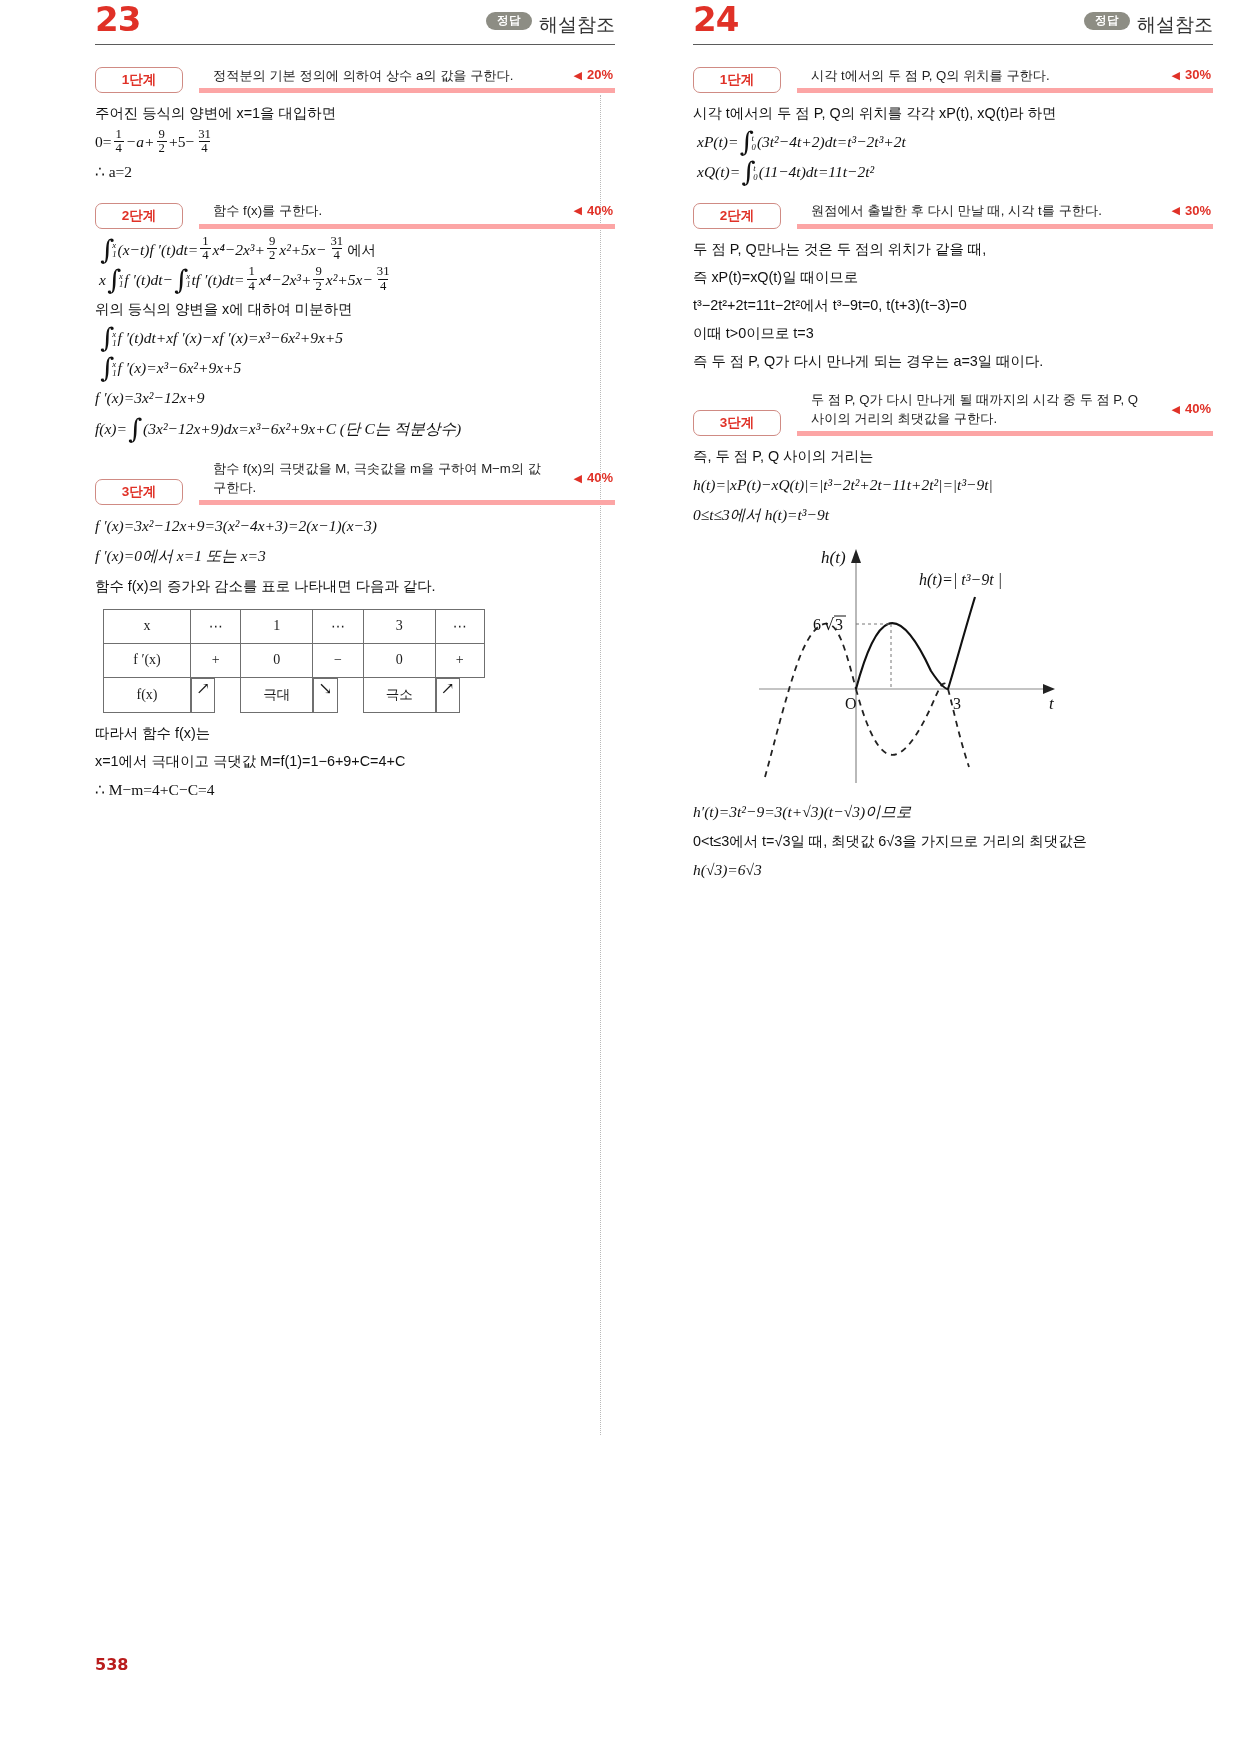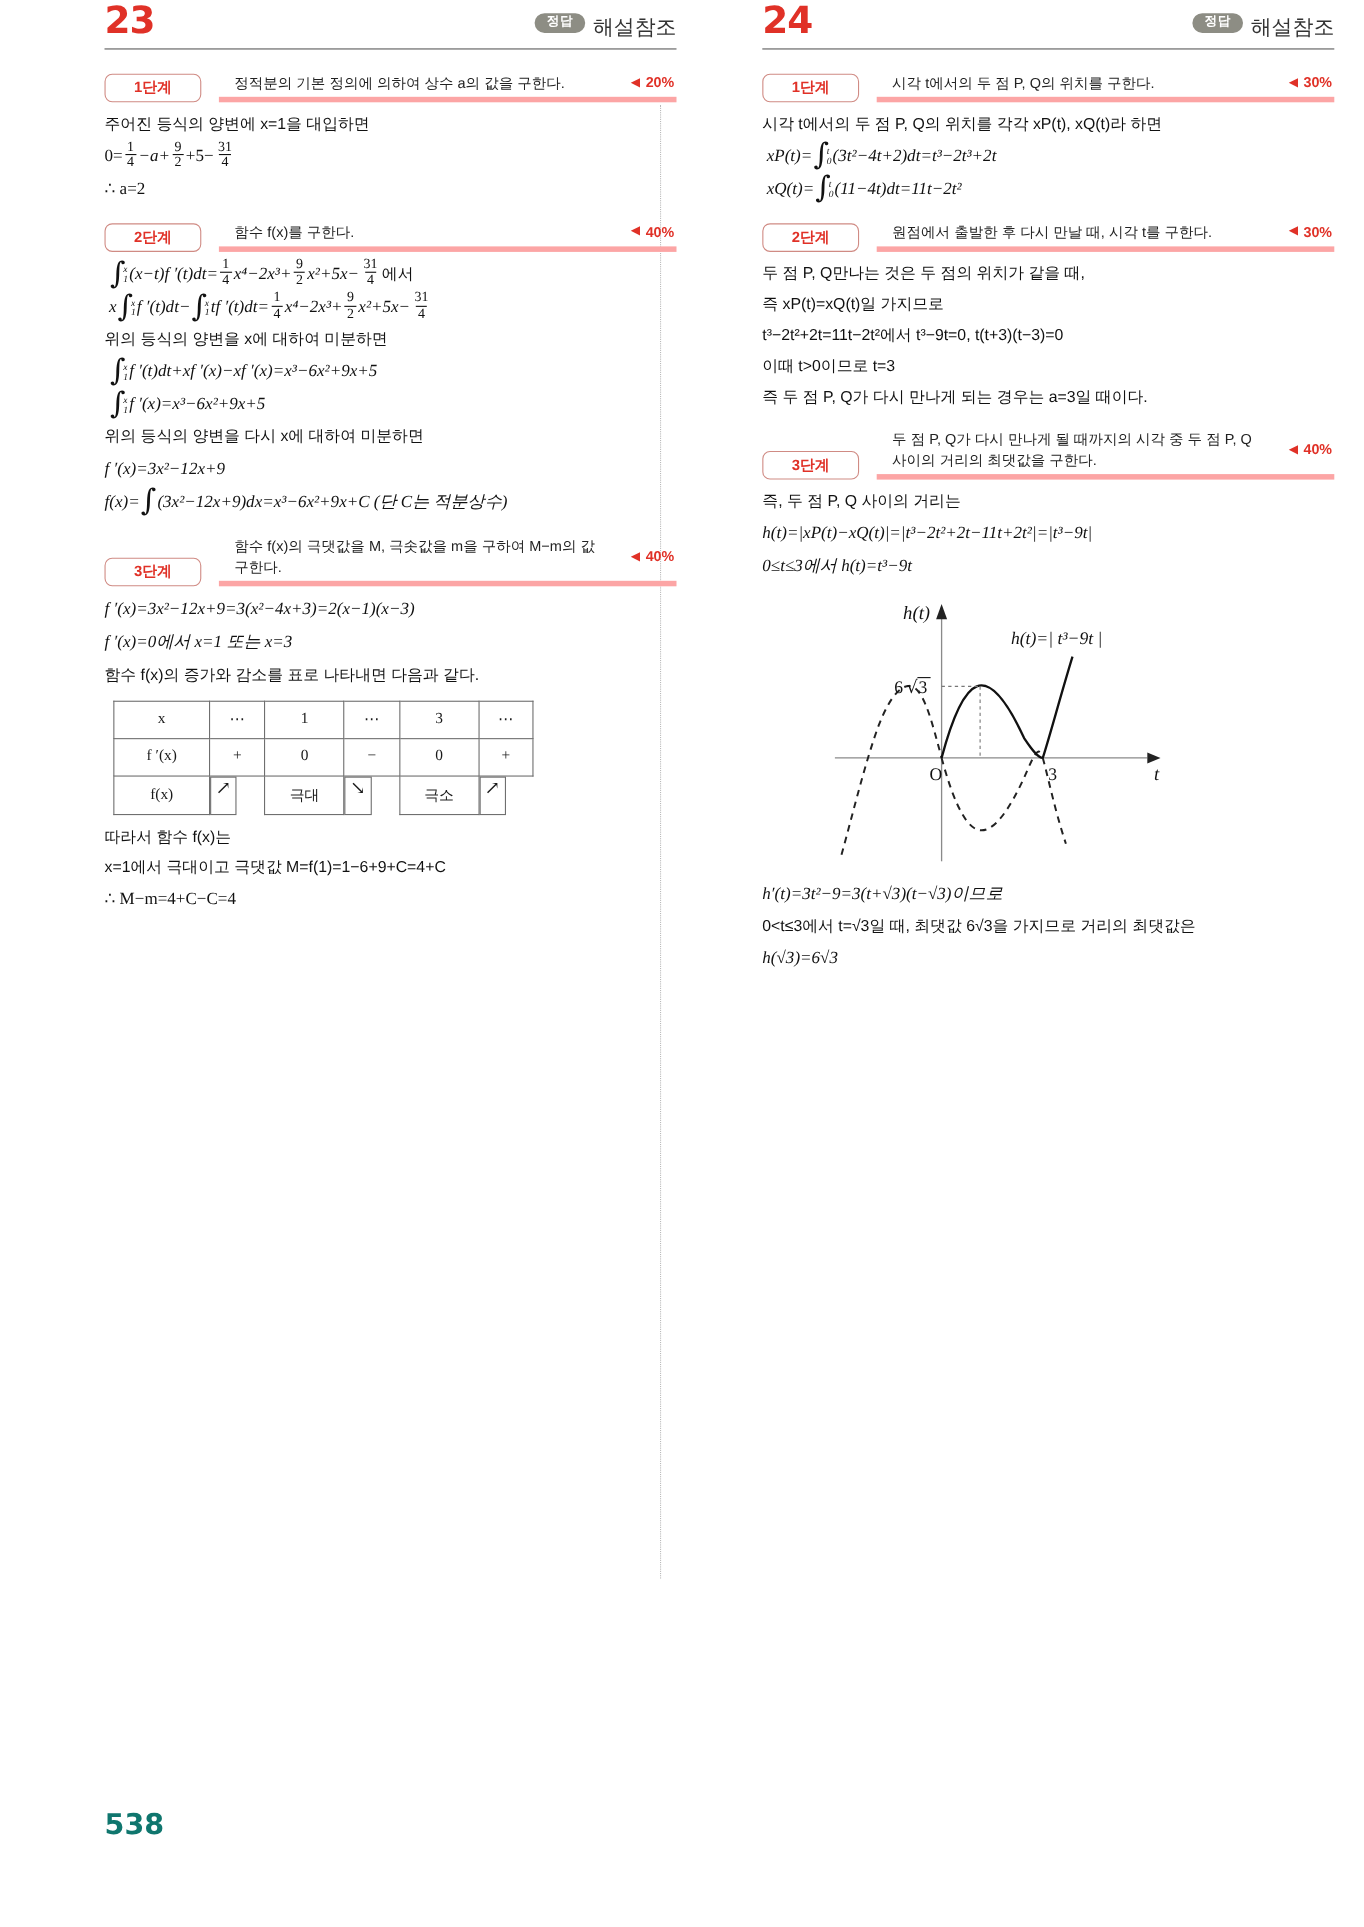--- a/index.html
+++ b/index.html
@@ -130,21 +130,21 @@
   table.tbl td.ko-cell { font-family:"Liberation Sans",sans-serif; font-size:13.5px; }
   .arrow-up, .arrow-dn { display:inline-block; font-size:17px; line-height:1;
                          font-family:"DejaVu Sans",sans-serif; }
 
   
   .graph-wrap { margin-top:10px; margin-left:58px; }
 
   
   .pagenum {
     position:absolute; left:95px; bottom:78px;
-    font-size:26px; font-weight:bold; color:#0f766e;
+    font-size:16px; font-weight:bold; color:#b91c1c;
     font-family:"DejaVu Sans",sans-serif;
   }
   .indent { padding-left:4px; }
   .blk { margin-top:2px; }
 </style>
 </head>
 <body>
 
 <div class="page">
 
@@ -261,21 +261,20 @@
       <div class="line indent">
         <span class="intg">
             <span class="sym">∫</span>
             <span class="lims">
               <span class="up">x</span>
               <span class="lo">1</span>
             </span>
           </span><span class="mi">f ′(x)=x³−6x²+9x+5</span>
       </div>
 
-      <div class="line ko">위의 등식의 양변을 다시 x에 대하여 미분하면</div>
       <div class="line mi">f ′(x)=3x²−12x+9</div>
 
       <div class="line">
         <span class="mi">f(x)=</span><span class="intg">
             <span class="sym">∫</span>
           </span><span class="mi">(3x²−12x+9)dx=x³−6x²+9x+C  (단 C는 적분상수)</span>
       </div>
 
       <div class="step">
         <div class="step-chip">3단계</div>
@@ -381,21 +380,21 @@
         <div class="step-body">
           <span>원점에서 출발한 후 다시 만날 때, 시각 t를 구한다.</span>
           <span class="step-pct">
             <span class="tri">◀</span>
             <span>30%</span>
           </span>
         </div>
       </div>
 
       <div class="line ko">두 점 P, Q만나는 것은 두 점의 위치가 같을 때,</div>
-      <div class="line ko">즉 xP(t)=xQ(t)일 가지므로</div>
+      <div class="line ko">즉 xP(t)=xQ(t)일 때이므로</div>
       <div class="line ko">t³−2t²+2t=11t−2t²에서 t³−9t=0, t(t+3)(t−3)=0</div>
       <div class="line ko">이때 t&gt;0이므로 t=3</div>
       <div class="line ko">즉 두 점 P, Q가 다시 만나게 되는 경우는 a=3일 때이다.</div>
 
       <div class="step">
         <div class="step-chip">3단계</div>
         <div class="step-body" style="display:block;padding-top:4px;">
           <div style="display:flex;align-items:flex-start;">
             <div>
               <div>두 점 P, Q가 다시 만나게 될 때까지의 시각 중 두 점 P, Q</div>

